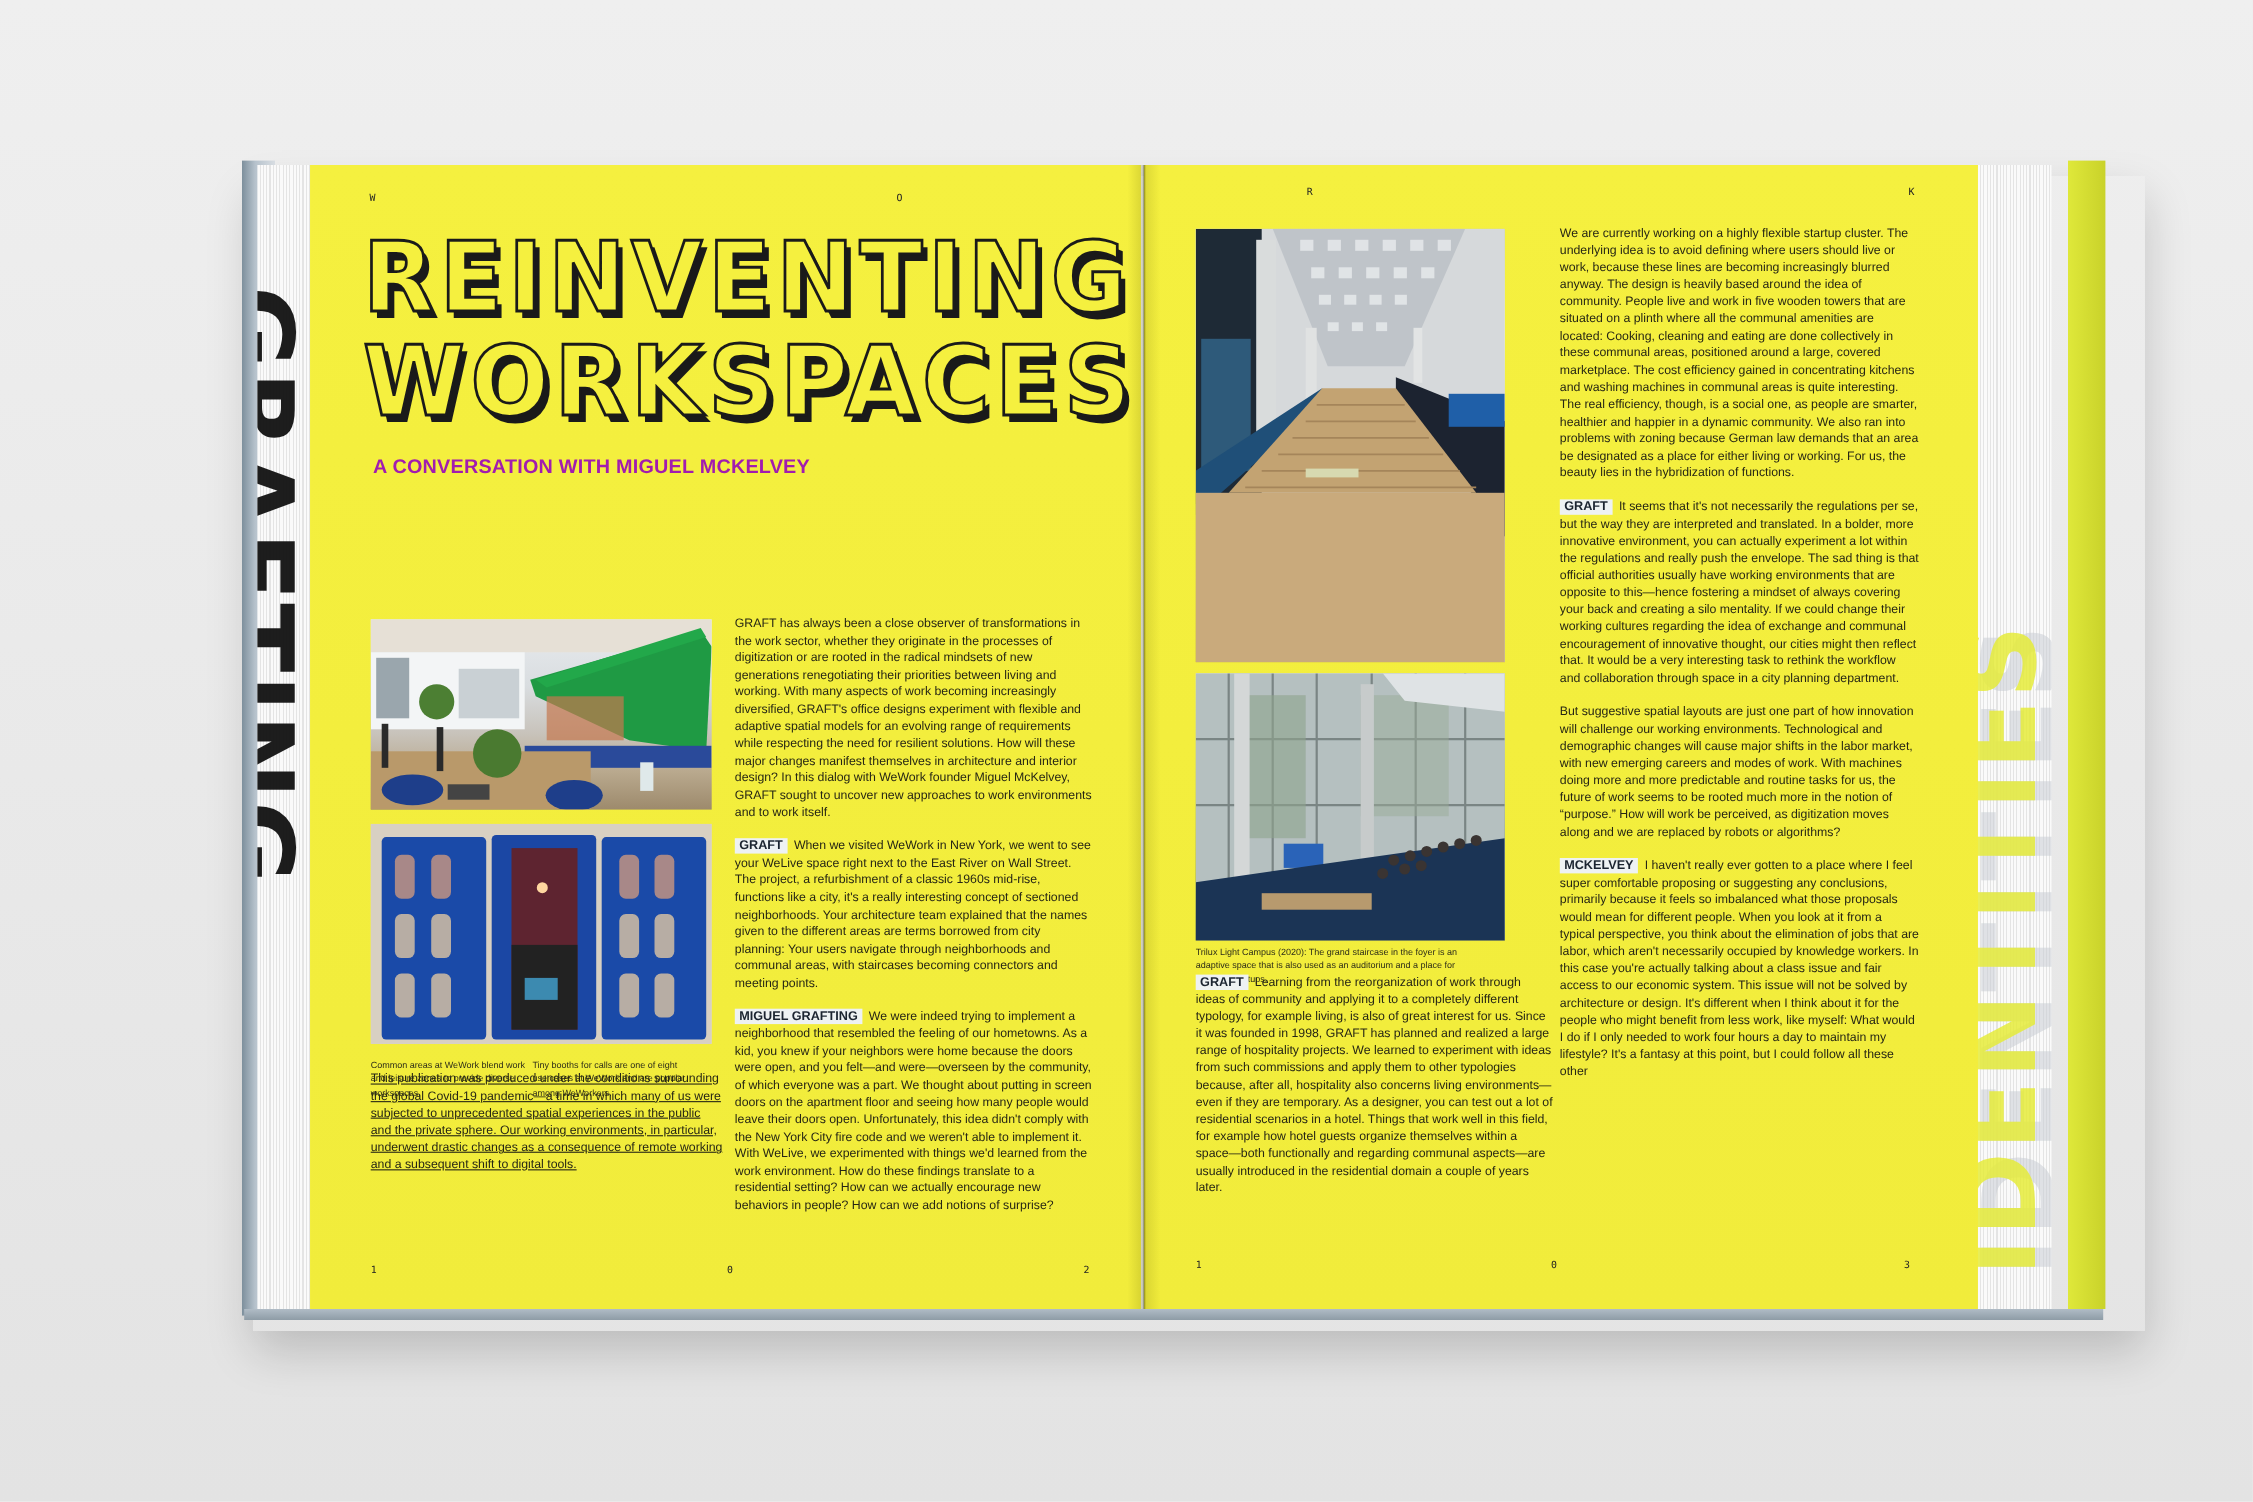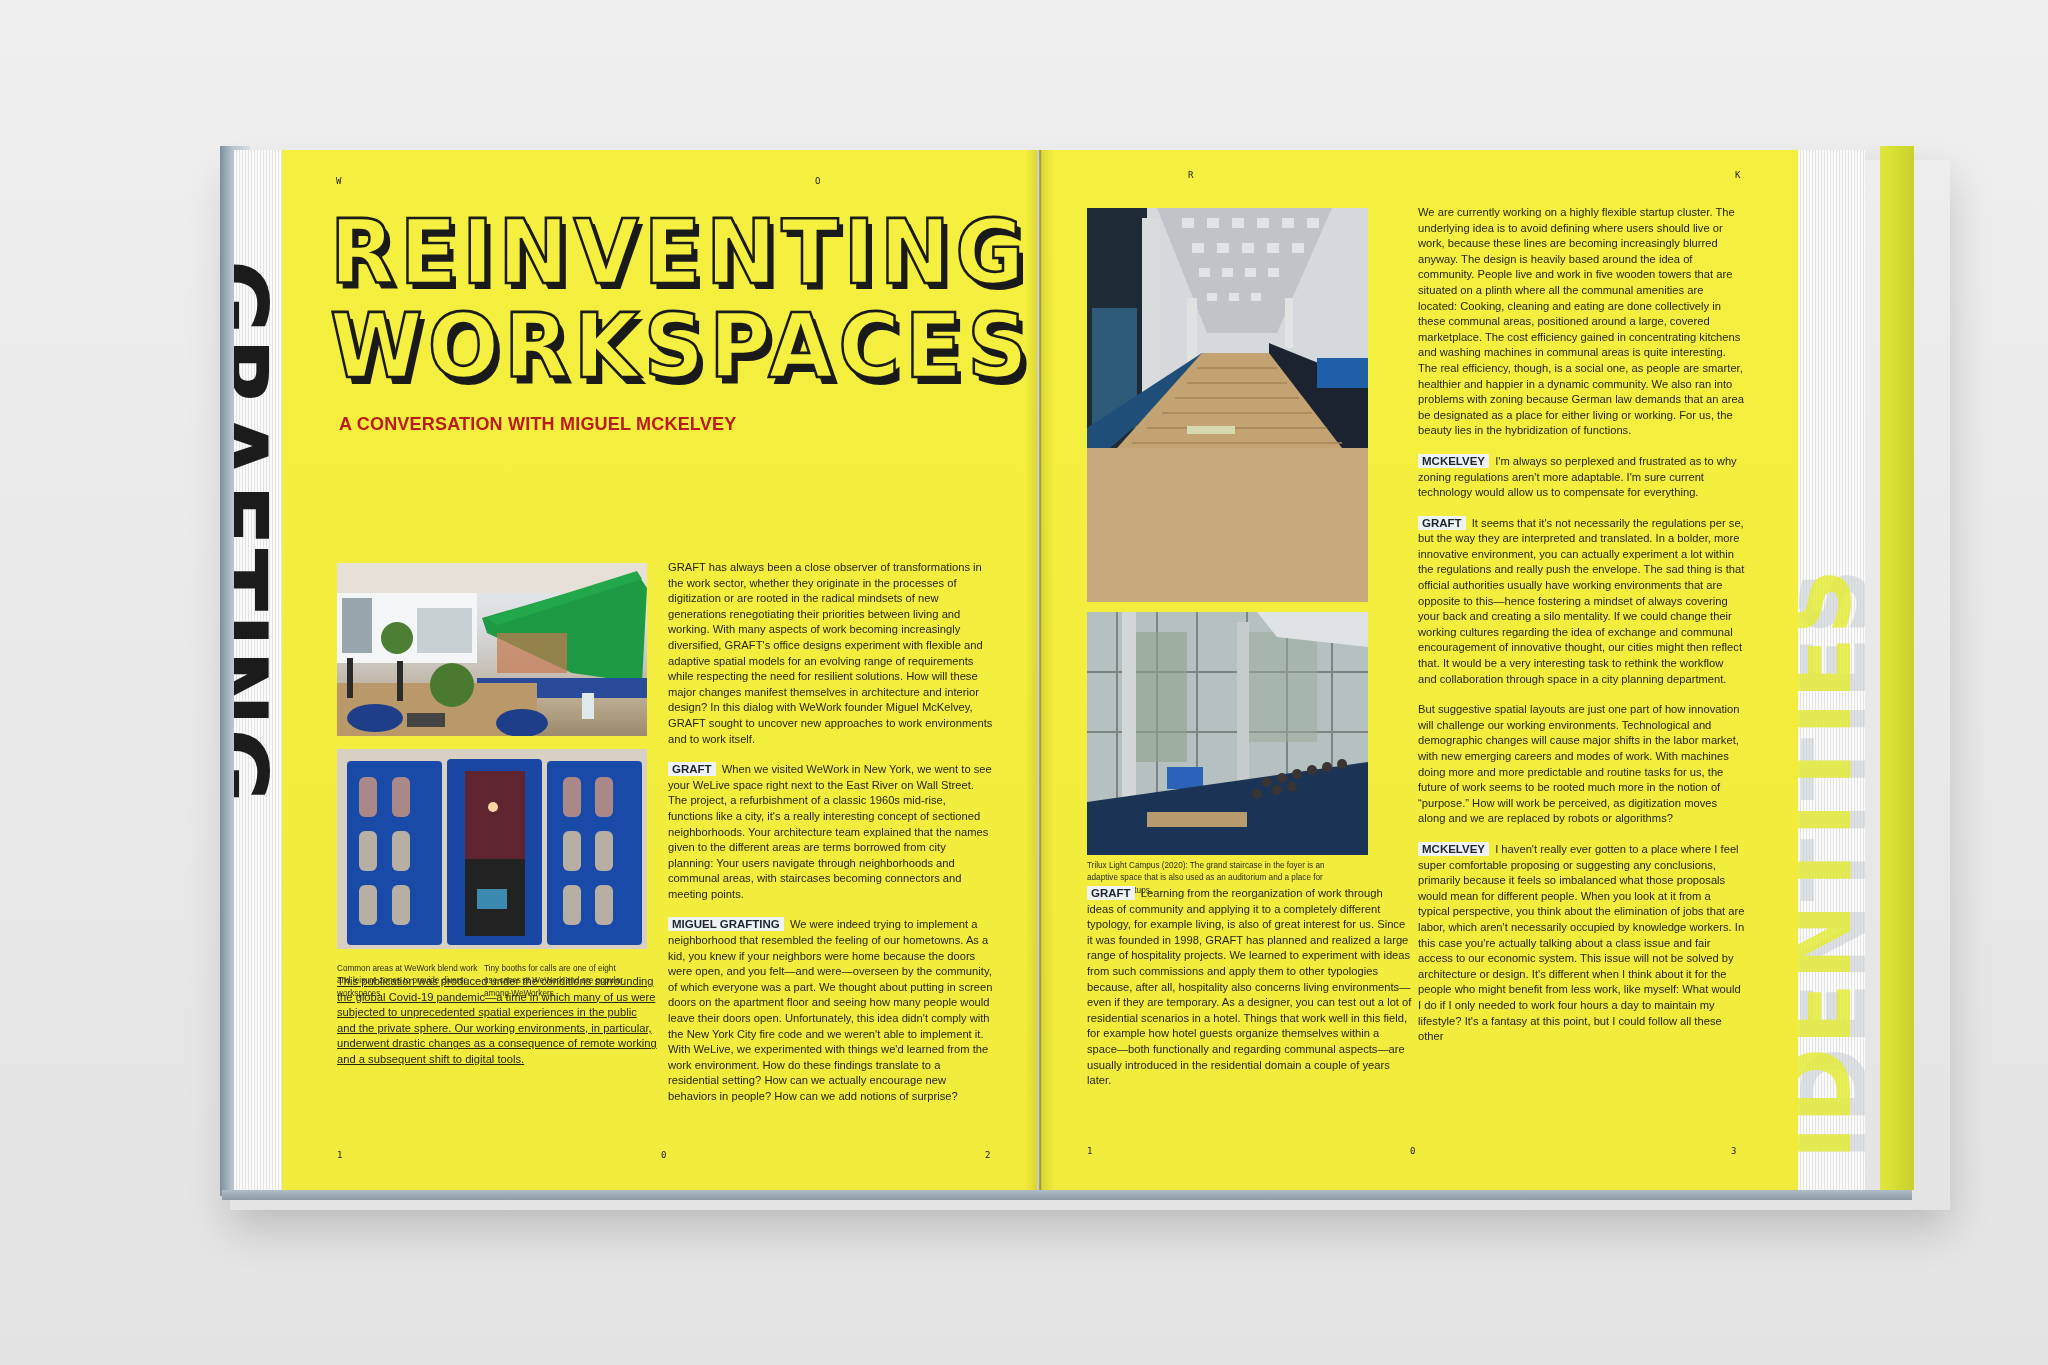--- a/index.html
+++ b/index.html
@@ -79,21 +79,21 @@
     font-size:84px; line-height:90px; letter-spacing:5px;
     color:#f5f03f;
     -webkit-text-stroke:2.5px #1a1a1a;
     text-shadow:5px 6px 0 #1a1a1a;
     transform:scaleY(1.05);
     transform-origin:left top;
   }
   .title div { white-space:nowrap; }
   .subtitle {
     position:absolute; left:339px; top:414px;
-    font-size:18px; font-weight:bold; color:#b91c1c; letter-spacing:0.2px;
+    font-size:18px; font-weight:bold; color:#a21caf; letter-spacing:0.2px;
   }
   .body-text {
     position:absolute; font-size:11.2px; line-height:15.6px; color:#262614;
   }
   .body-text p { margin:0 0 15px 0; }
   .speaker {
     display:inline-block; background:#eef2f3; color:#1b2430;
     font-weight:bold; font-size:11.5px; padding:0 4px; margin-right:3px; line-height:14px;
   }
   .caption {
@@ -310,24 +310,20 @@
     <span class="speaker">GRAFT</span>
     <span>Learning from the reorganization of work through ideas of community and applying it to a completely different typology, for example living, is also of great interest for us. Since it was founded in 1998, GRAFT has planned and realized a large range of hospitality projects. We learned to experiment with ideas from such commissions and apply them to other typologies because, after all, hospitality also concerns living environments—even if they are temporary. As a designer, you can test out a lot of residential scenarios in a hotel. Things that work well in this field, for example how hotel guests organize themselves within a space—both functionally and regarding communal aspects—are usually introduced in the residential domain a couple of years later.</span>
   </p>
 </div>
 
 <div class="body-text" style="left:1418px;top:205px;width:327px;">
   <p>
     <span>We are currently working on a highly flexible startup cluster. The underlying idea is to avoid defining where users should live or work, because these lines are becoming increasingly blurred anyway. The design is heavily based around the idea of community. People live and work in five wooden towers that are situated on a plinth where all the communal amenities are located: Cooking, cleaning and eating are done collectively in these communal areas, positioned around a large, covered marketplace. The cost efficiency gained in concentrating kitchens and washing machines in communal areas is quite interesting. The real efficiency, though, is a social one, as people are smarter, healthier and happier in a dynamic community. We also ran into problems with zoning because German law demands that an area be designated as a place for either living or working. For us, the beauty lies in the hybridization of functions.</span>
   </p>
   <p>
-    <span class="speaker">MCKELVEY</span>
-    <span>I'm always so perplexed and frustrated as to why zoning regulations aren't more adaptable. I'm sure current technology would allow us to compensate for everything.</span>
-  </p>
-  <p>
     <span class="speaker">GRAFT</span>
     <span>It seems that it's not necessarily the regulations per se, but the way they are interpreted and translated. In a bolder, more innovative environment, you can actually experiment a lot within the regulations and really push the envelope. The sad thing is that official authorities usually have working environments that are opposite to this—hence fostering a mindset of always covering your back and creating a silo mentality. If we could change their working cultures regarding the idea of exchange and communal encouragement of innovative thought, our cities might then reflect that. It would be a very interesting task to rethink the workflow and collaboration through space in a city planning department.</span>
   </p>
   <p>
     <span>But suggestive spatial layouts are just one part of how innovation will challenge our working environments. Technological and demographic changes will cause major shifts in the labor market, with new emerging careers and modes of work. With machines doing more and more predictable and routine tasks for us, the future of work seems to be rooted much more in the notion of “purpose.” How will work be perceived, as digitization moves along and we are replaced by robots or algorithms?</span>
   </p>
   <p>
     <span class="speaker">MCKELVEY</span>
     <span>I haven't really ever gotten to a place where I feel super comfortable proposing or suggesting any conclusions, primarily because it feels so imbalanced what those proposals would mean for different people. When you look at it from a typical perspective, you think about the elimination of jobs that are labor, which aren't necessarily occupied by knowledge workers. In this case you're actually talking about a class issue and fair access to our economic system. This issue will not be solved by architecture or design. It's different when I think about it for the people who might benefit from less work, like myself: What would I do if I only needed to work four hours a day to maintain my lifestyle? It's a fantasy at this point, but I could follow all these other</span>
   </p>

